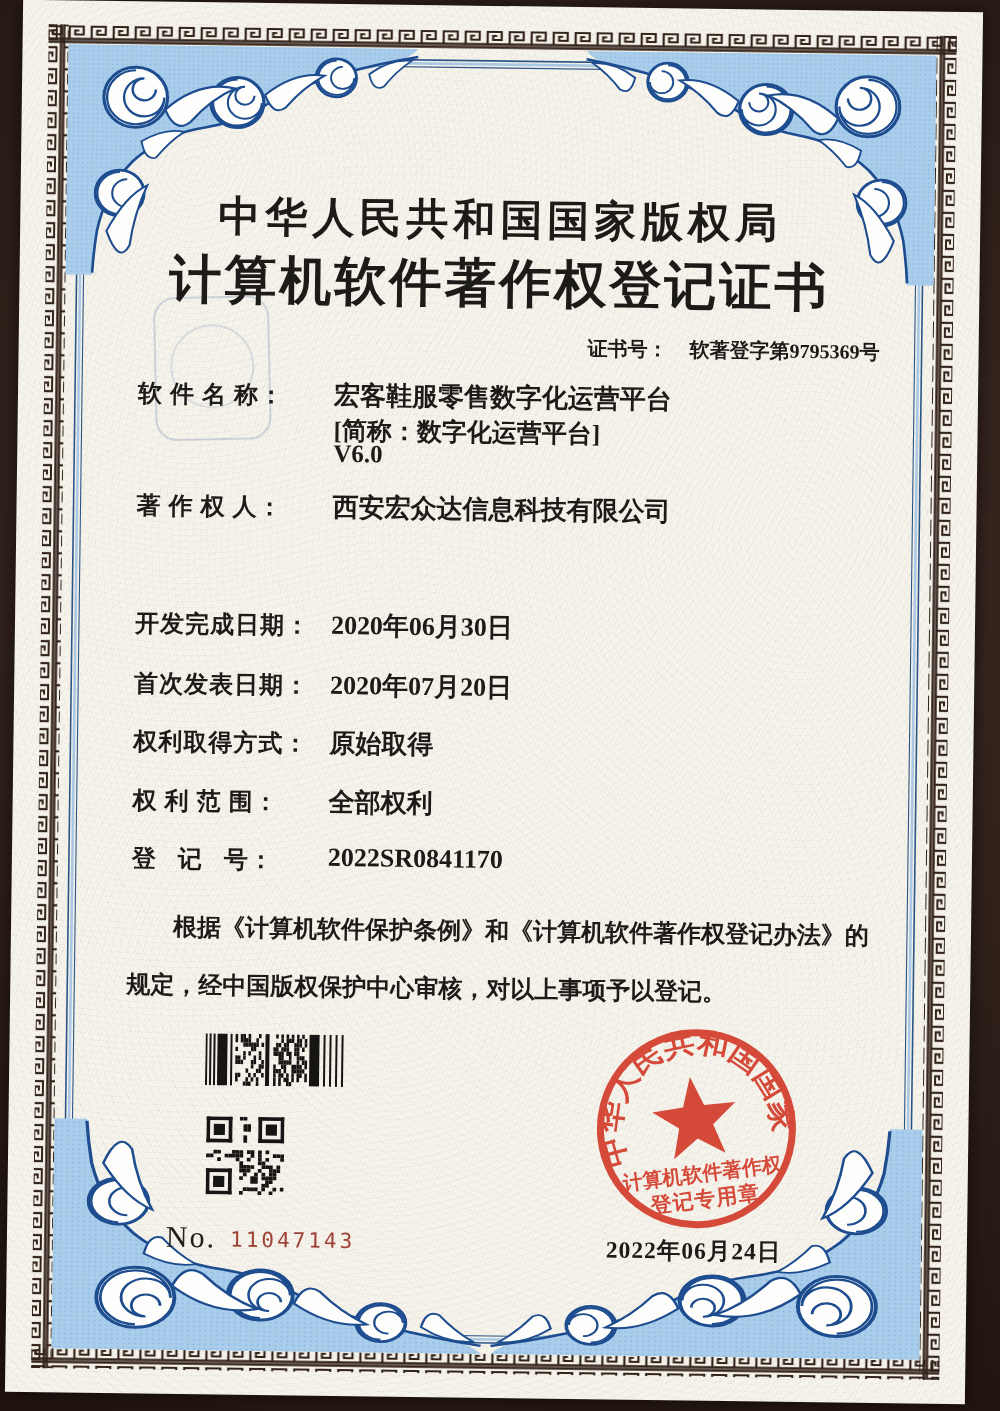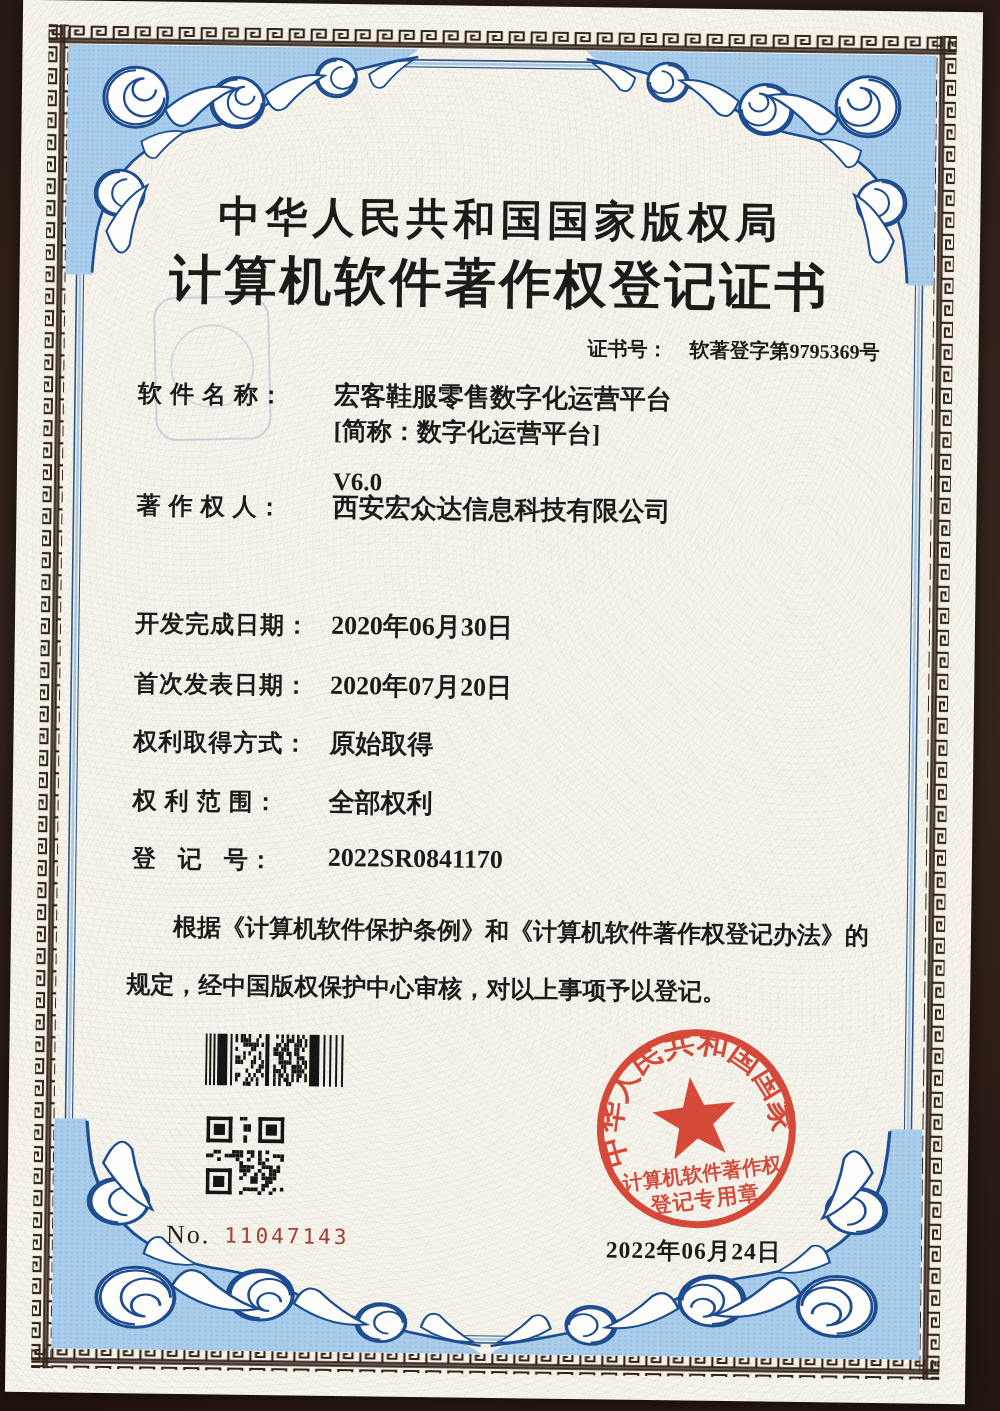--- a/index.html
+++ b/index.html
@@ -42,21 +42,21 @@
   }
   .certno .gap{display:inline-block;width:22px;}
   .row{position:absolute;left:120px;white-space:nowrap;}
   .flabel{font-size:24px;font-weight:bold;white-space:pre;letter-spacing:1px;}
   .fvalue{position:absolute;left:196px;top:-2px;font-size:26px;font-weight:bold;white-space:pre;}
   .fvline{position:absolute;left:316px;font-size:25px;font-weight:bold;white-space:nowrap;}
   .stmt{position:absolute;left:116px;top:896px;width:790px;font-size:24px;font-weight:bold;line-height:58px;}
   .stmt .ind{text-indent:46px;white-space:nowrap;}
   .stmt .l2{white-space:nowrap;}
   .serial{position:absolute;left:159px;top:1218px;white-space:nowrap;}
-  .serial .no{font-size:26px;color:#23201c;letter-spacing:2px;}
+  .serial .no{font-size:30px;color:#23201c;letter-spacing:2px;}
   .serial .num{font-size:21px;font-family:"DejaVu Sans Mono","Liberation Mono",monospace;
     color:#9e4238;letter-spacing:3px;margin-left:14px;vertical-align:1px;}
   .barcode{position:absolute;left:196px;top:1031px;}
   .qrcode{position:absolute;left:198px;top:1114px;}
   .seal{position:absolute;left:576px;top:1008px;width:224px;height:224px;}
   .sealdate{position:absolute;left:599px;top:1226px;font-size:23.5px;font-weight:bold;letter-spacing:1px;white-space:nowrap;}
 </style>
 </head>
 <body>
 
@@ -115,21 +115,21 @@
   <div class="authority">中华人民共和国国家版权局</div>
   <div class="doctitle">计算机软件著作权登记证书</div>
 
   <div class="certno"><span>证书号：</span><span class="gap"></span><span>软著登字第9795369号</span></div>
 
   <div class="row" style="top:376px">
     <span class="flabel">软 件 名 称：</span>
     <span class="fvalue">宏客鞋服零售数字化运营平台</span>
   </div>
   <div class="fvline" style="top:410px">[简称：数字化运营平台]</div>
-  <div class="fvline" style="top:464px">V6.0</div>
+  <div class="fvline" style="top:436px">V6.0</div>
 
   <div class="row" style="top:488px">
     <span class="flabel">著 作 权 人：</span>
     <span class="fvalue">西安宏众达信息科技有限公司</span>
   </div>
 
   <div class="row" style="top:606px">
     <span class="flabel">开发完成日期：</span>
     <span class="fvalue">2020年06月30日</span>
   </div>

